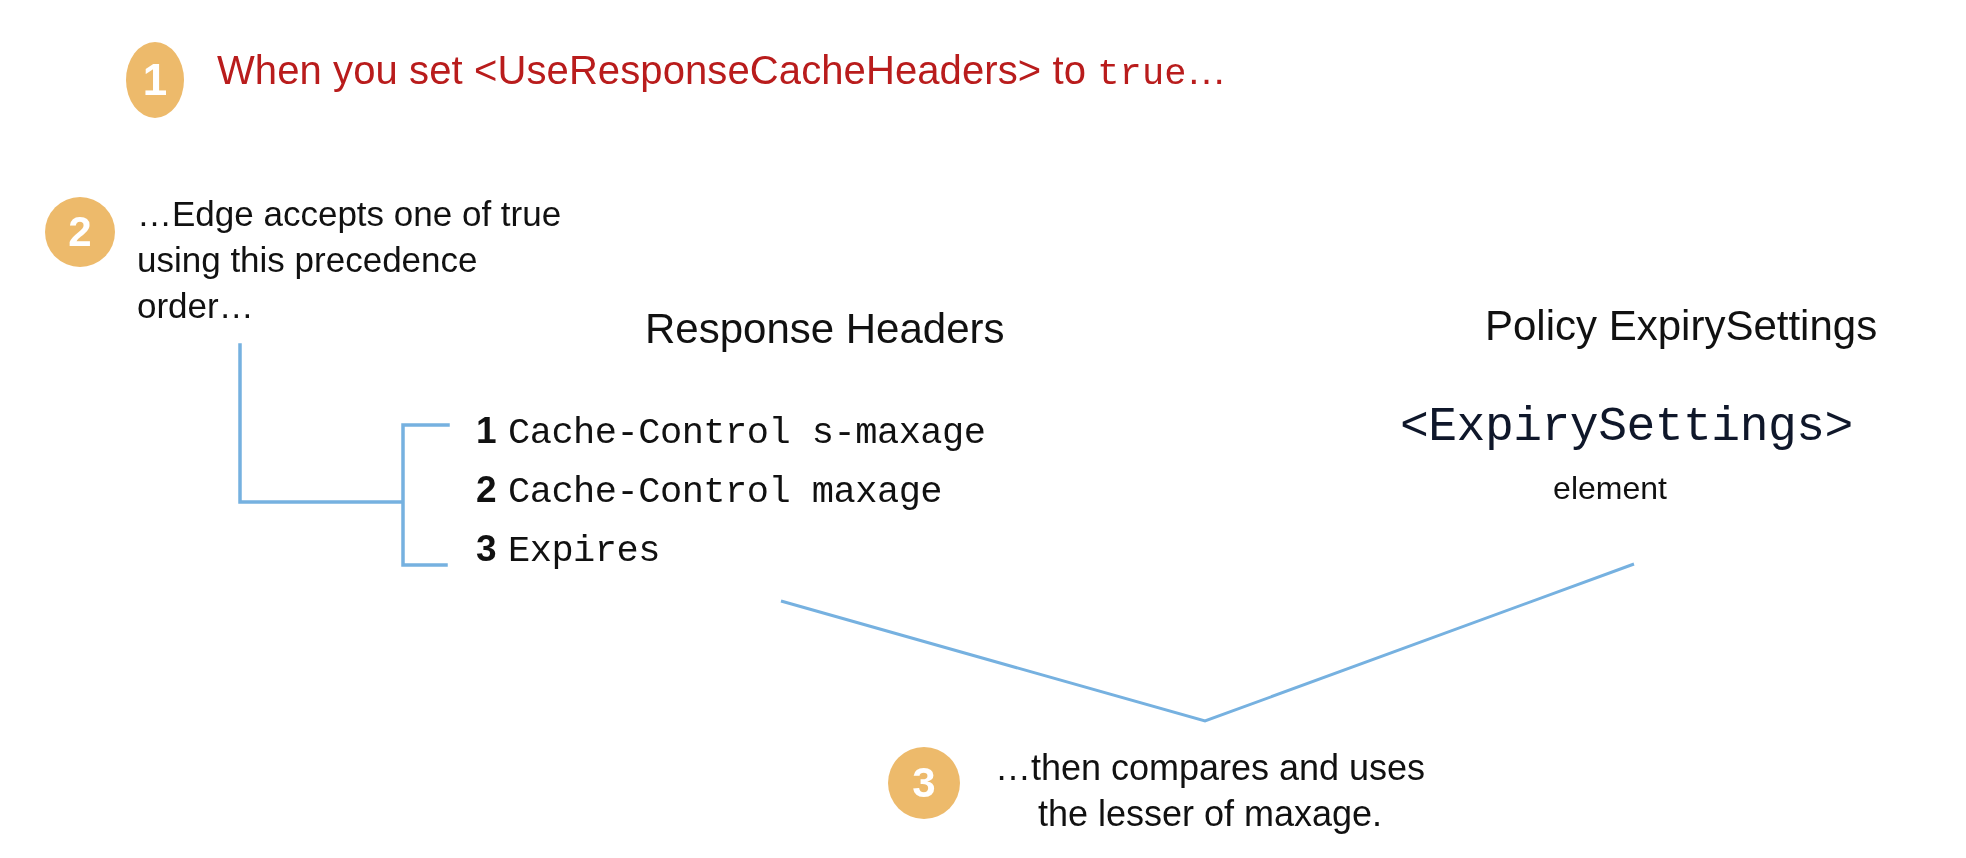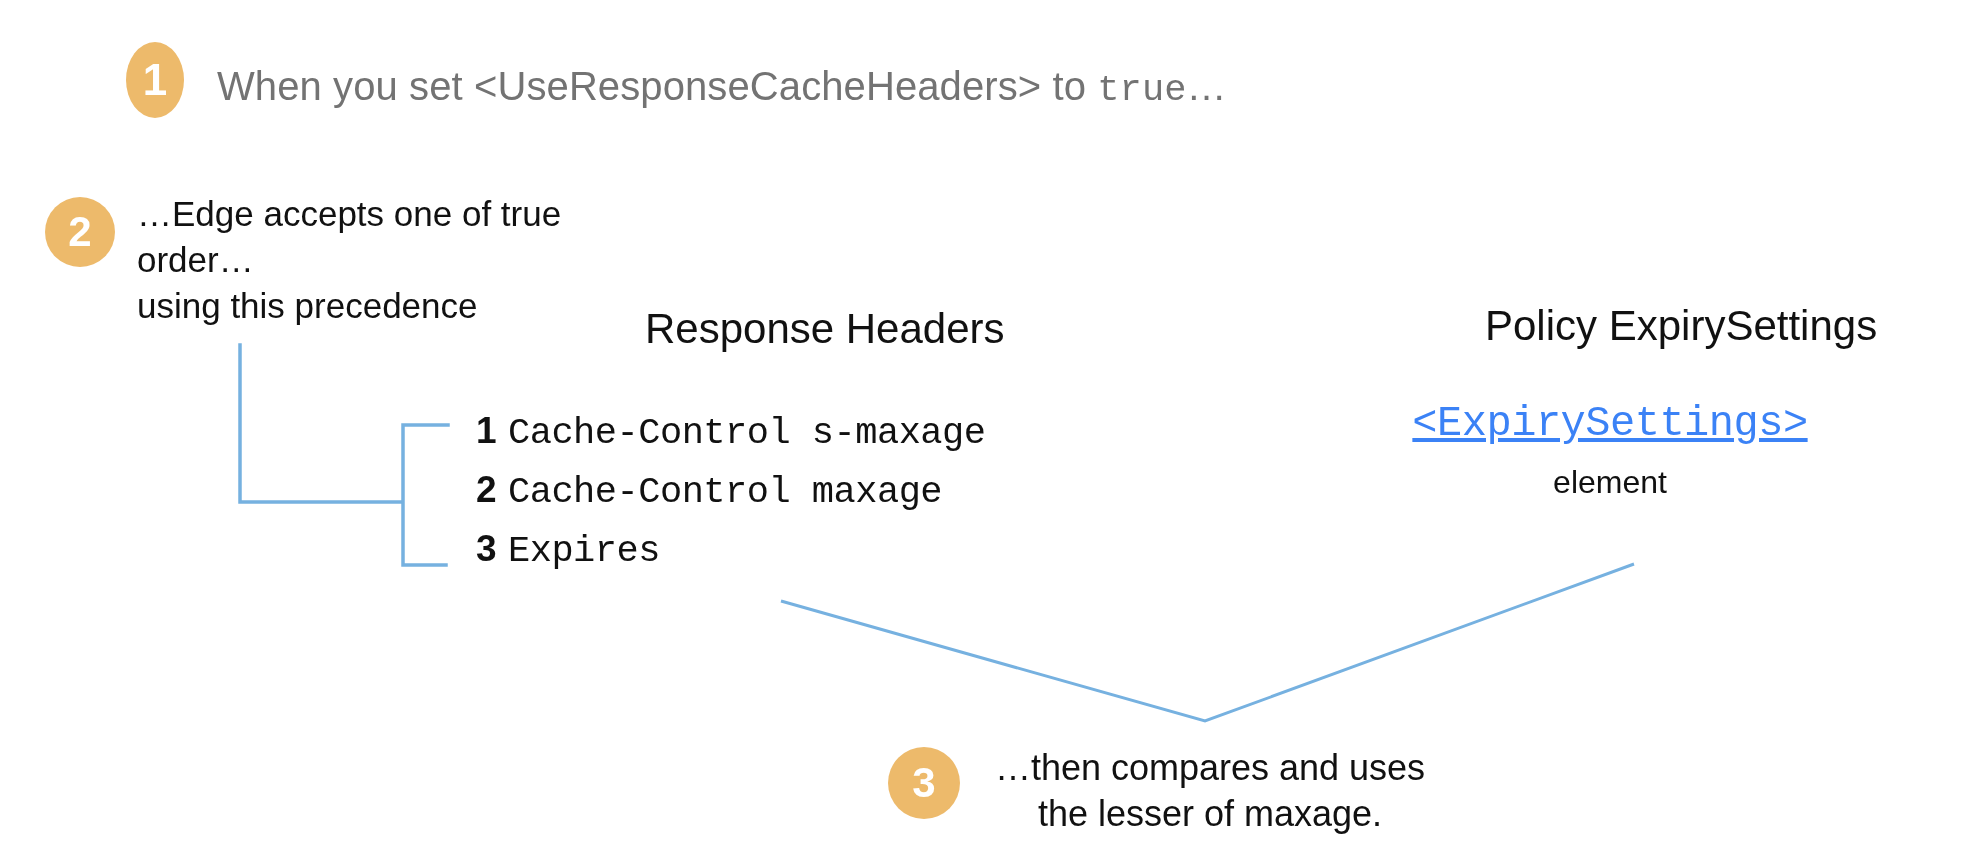--- a/index.html
+++ b/index.html
@@ -52,23 +52,23 @@
     top: 747px;
     width: 72px;
     height: 72px;
     font-size: 42px;
   }
 
   
   .step1-text {
     position: absolute;
     left: 217px;
-    top: 64px;
+    top: 48px;
     font-size: 40px;
-    color: #737373;
+    color: #b91c1c;
     white-space: nowrap;
     letter-spacing: 0.1px;
   }
   .step1-text .mono {
     font-family: "Liberation Mono", monospace;
     font-size: 37px;
   }
 
   .step2-text {
     position: absolute;
@@ -140,25 +140,24 @@
   
   #policy-element {
     position: absolute;
     left: 1400px;
     top: 400px;
     width: 420px;
     text-align: center;
   }
   #policy-element .elem-tag {
     font-family: "Liberation Mono", monospace;
-    font-size: 42px;
-    color: #3b82f6;
+    font-size: 48px;
+    color: #0f172a;
     display: block;
     letter-spacing: -0.5px;
-    text-decoration: underline;
   }
   #policy-element .elem-word {
     font-family: "Liberation Sans", sans-serif;
     font-size: 32px;
     color: #111111;
     display: block;
     margin-top: 16px;
   }
 
   
@@ -190,22 +189,22 @@
   </div>
   <div class="step1-text">
     <span>When you set </span><span>&lt;UseResponseCacheHeaders&gt;</span><span> to </span><span class="mono">true</span><span>…</span>
   </div>
 
   <div class="badge" id="badge-2">
     <span>2</span>
   </div>
   <div class="step2-text">
     <div>…Edge accepts one of true</div>
+    <div>using this precedence</div>
     <div>order…</div>
-    <div>using this precedence</div>
   </div>
 
   <div class="col-heading" id="heading-response">Response Headers</div>
 
   <div id="precedence-list">
     <div class="list-row">
       <span class="list-num">1</span>
       <span class="list-label">Cache-Control s-maxage</span>
     </div>
     <div class="list-row">

